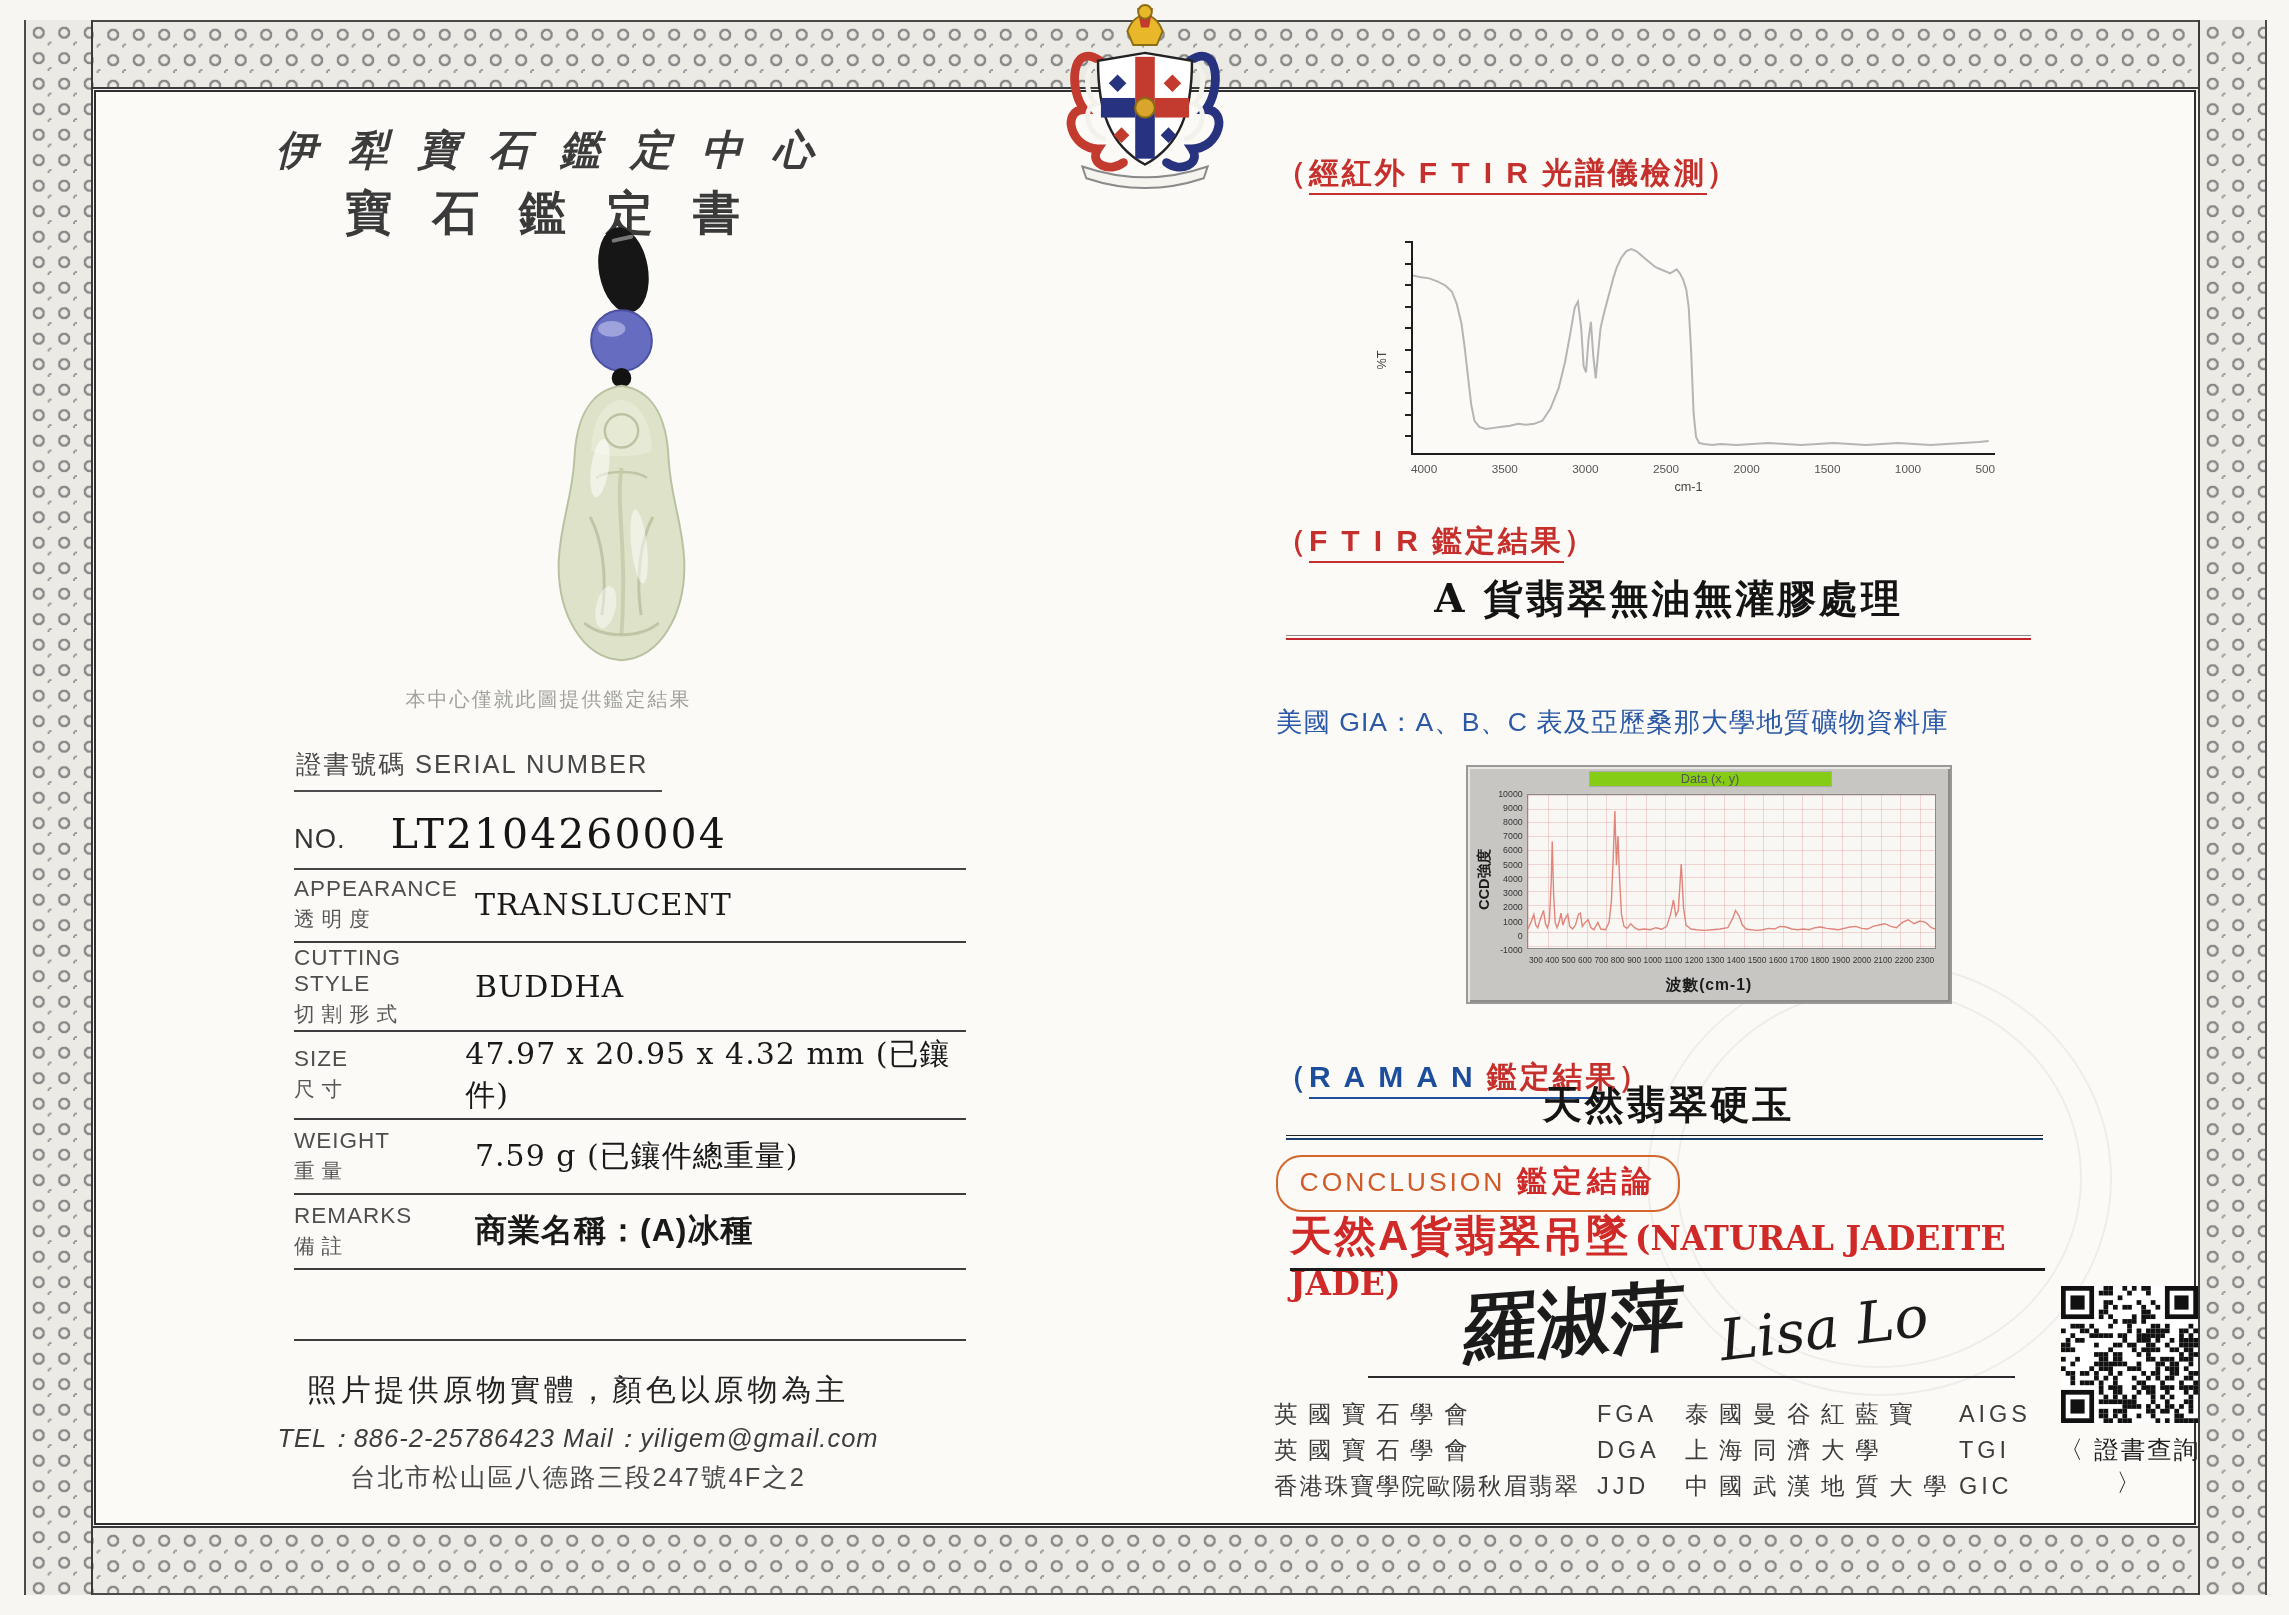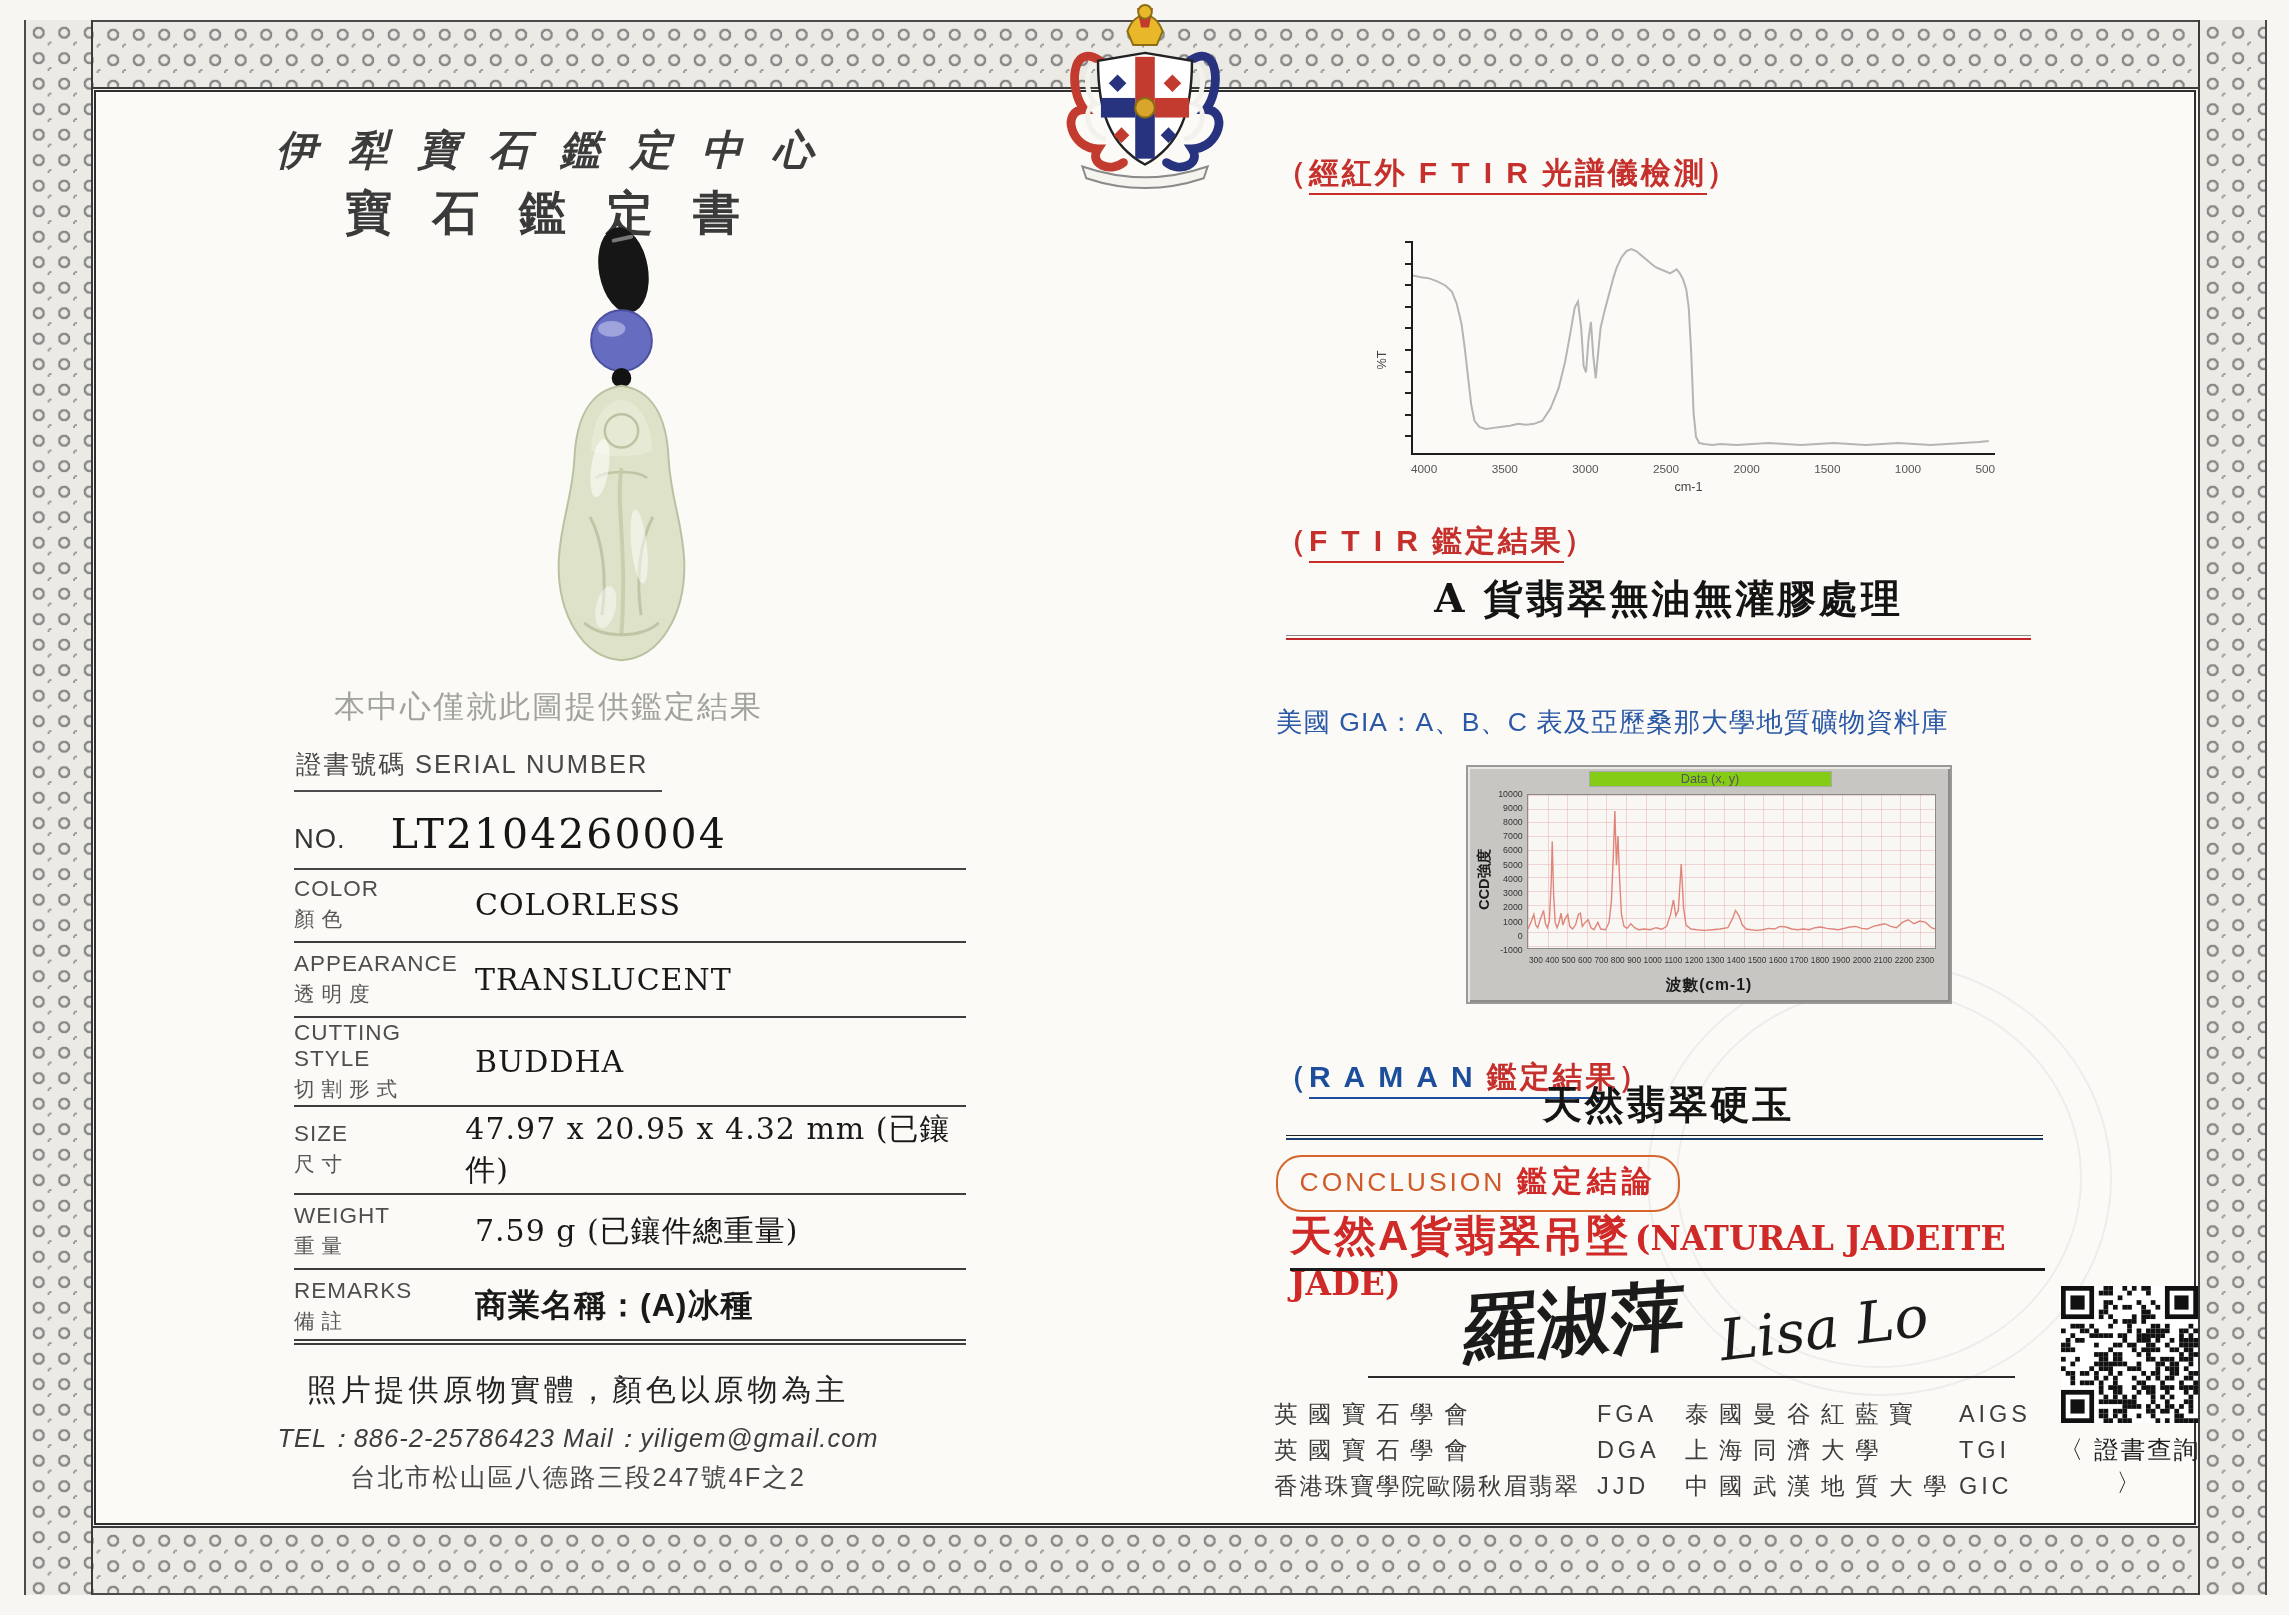--- a/index.html
+++ b/index.html
@@ -17,21 +17,21 @@
   .band-right{right:23.5px;top:19.6px;bottom:19.6px;width:65px;border-right:2px solid #4a4a4a;border-left:2px solid #3a3a3a;}
   .inner-frame{position:absolute;left:94px;right:94px;top:90px;bottom:90px;border:2.9px solid #2e2e2e;background:#fbfaf7;}
 
   .abs{position:absolute;}
   .ctr{text-align:center;}
   .serif{font-family:"DejaVu Serif","Liberation Serif",serif;}
 
   
   .title1{left:235px;top:123px;width:627px;font-size:41px;font-weight:bold;color:#3c3c3c;letter-spacing:7.8px;font-family:"DejaVu Serif",serif;font-style:italic;}
   .title2{left:235px;top:182px;width:627px;font-size:47px;font-weight:bold;color:#3a3a3a;letter-spacing:11.8px;font-family:"DejaVu Serif",serif;}
-  .caption{left:235px;top:686px;width:627px;font-size:31px;color:#a2a29d;letter-spacing:2px;}
+  .caption{left:235px;top:686px;width:627px;font-size:20px;color:#a2a29d;letter-spacing:2px;}
   .serial-label{left:294px;top:747px;font-size:25.5px;color:#474747;letter-spacing:2px;border-bottom:2px solid #4c4c4c;padding:0 13.7px 7.8px 2px;}
   .no-row{left:294px;top:810px;width:672px;border-bottom:2px solid #444;padding-bottom:9.8px;}
   .no-lab{font-size:27.4px;color:#333;letter-spacing:1px;}
   .no-val{font-size:41px;color:#161616;letter-spacing:2px;margin-left:45px;font-family:"DejaVu Serif",serif;}
   .spec{left:294px;top:868px;width:672px;}
   .frow{display:flex;align-items:center;border-bottom:2.5px solid #3d3d3d;min-height:69px;padding:2px 0;}
   .flab{width:181px;}
   .fen{font-size:22.5px;color:#4e4e4e;letter-spacing:1px;}
   .fzh{font-size:20.6px;color:#565656;letter-spacing:6.9px;margin-top:2.9px;}
   .fval{font-size:30px;color:#191919;font-family:"DejaVu Serif",serif;letter-spacing:1px;}
@@ -164,27 +164,20 @@
     </svg>
   </div>
   <div class="abs caption ctr">本中心僅就此圖提供鑑定結果</div>
 
   <div class="abs serial-label">證書號碼 SERIAL NUMBER</div>
   <div class="abs no-row">
     <span class="no-lab">NO.</span><span class="no-val serif">LT2104260004</span>
   </div>
 
   <div class="abs spec">
-      <div class="frow">
-        <div class="flab">
-          <div class="fen">COLOR</div>
-          <div class="fzh">顏色</div>
-        </div>
-        <div class="fval">COLORLESS</div>
-      </div>
       <div class="frow">
         <div class="flab">
           <div class="fen">APPEARANCE</div>
           <div class="fzh">透明度</div>
         </div>
         <div class="fval">TRANSLUCENT</div>
       </div>
       <div class="frow">
         <div class="flab">
           <div class="fen">CUTTING STYLE</div>

